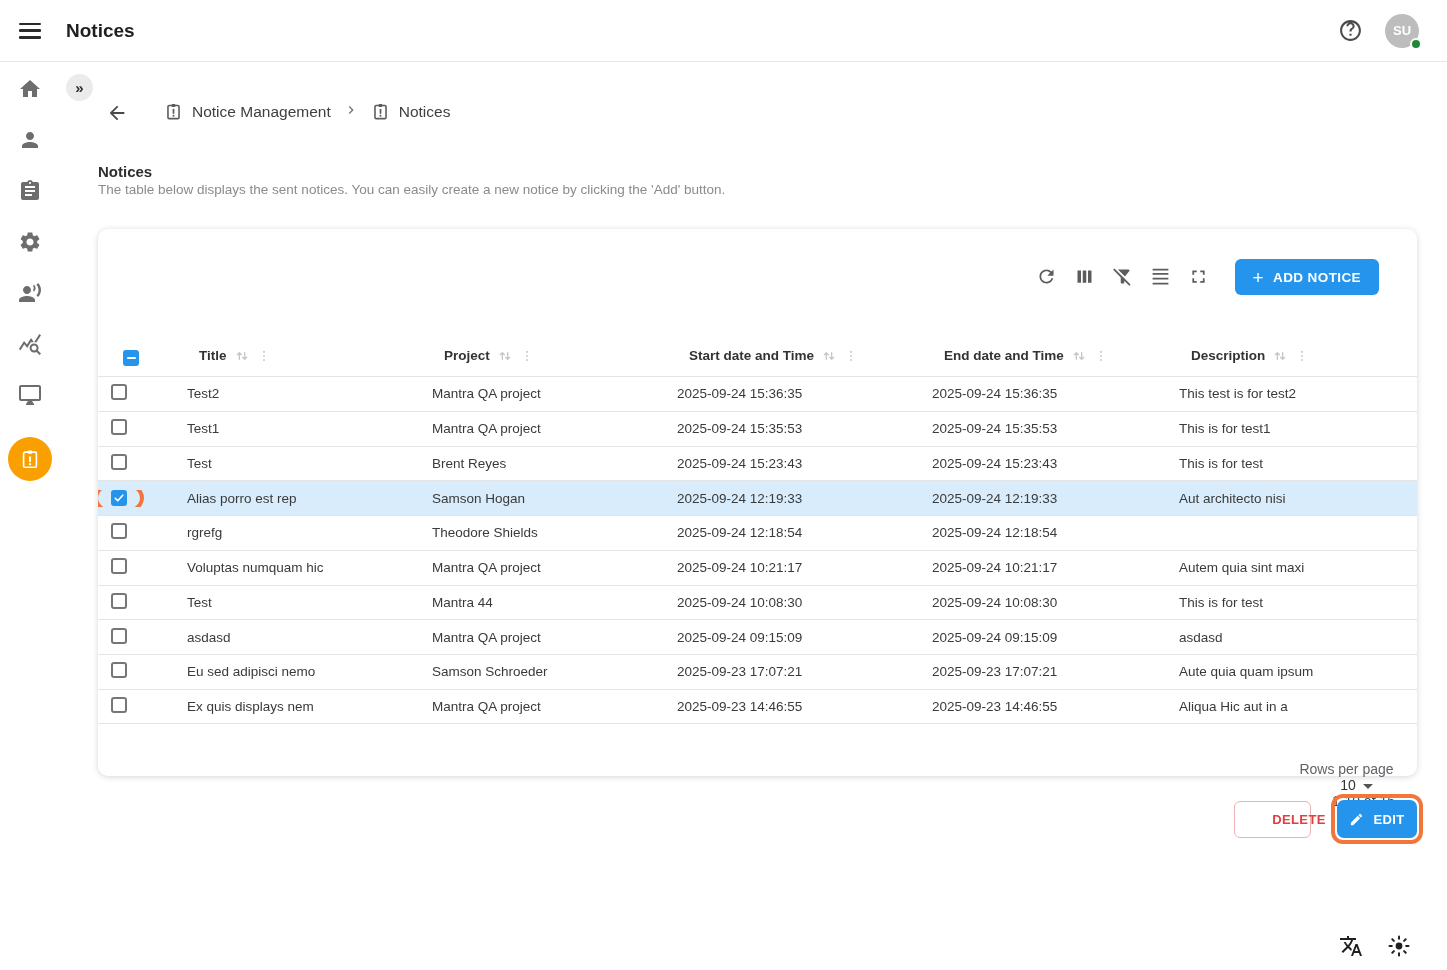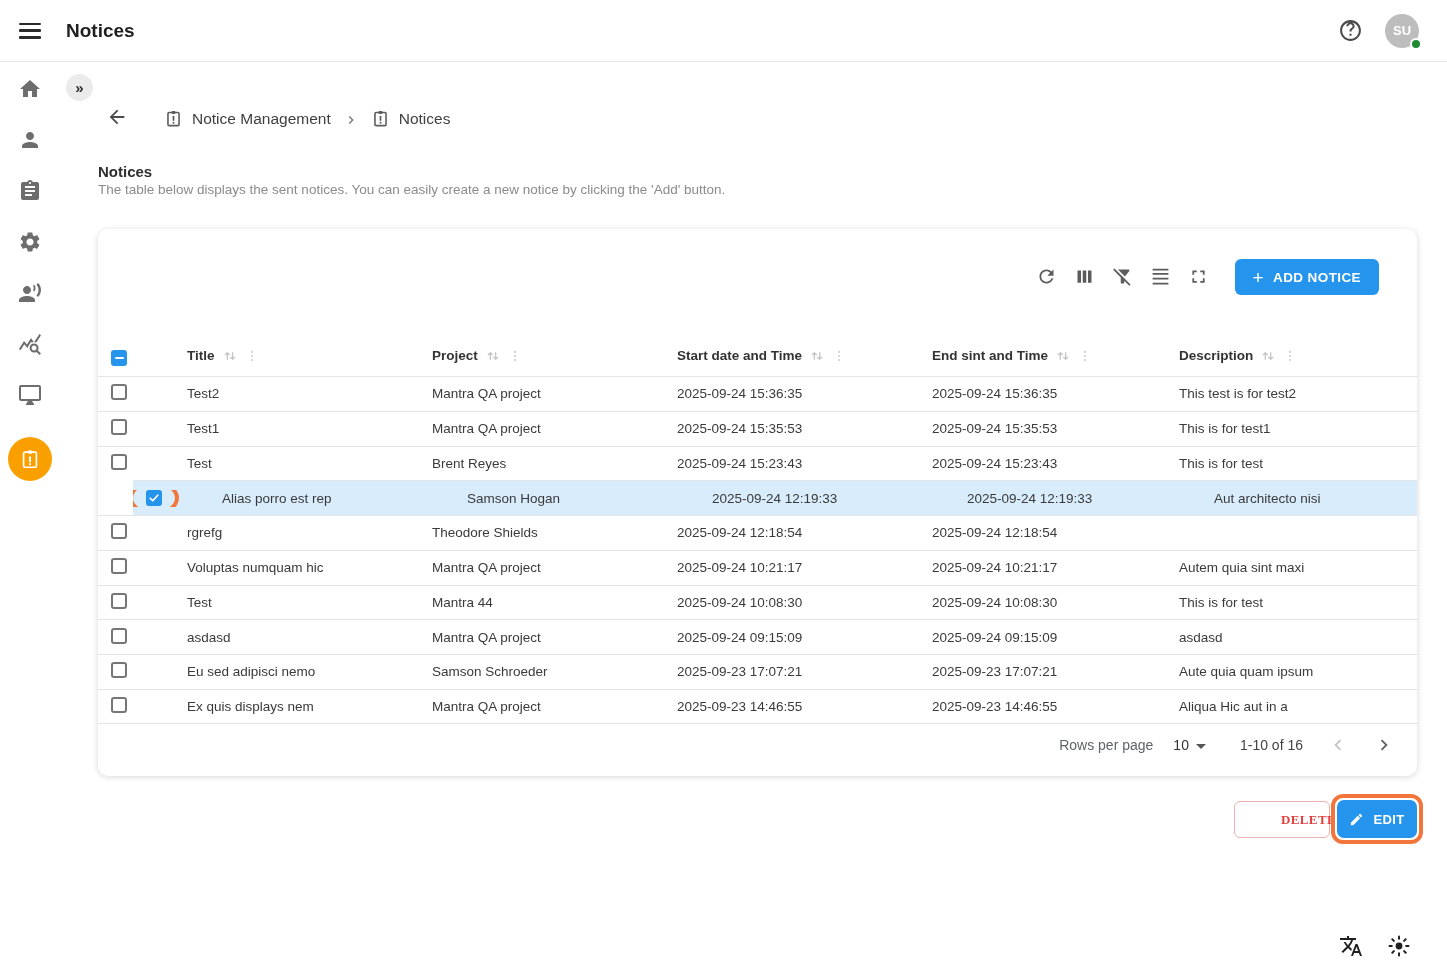--- a/index.html
+++ b/index.html
@@ -38,21 +38,21 @@
     display:flex; align-items:center; justify-content:center; cursor:pointer; margin-top:3px;
   }
   .side-item-active svg { width:22px; height:22px; }
 
   
   .collapse-chip {
     position:absolute; left:66px; top:74px; width:27px; height:27px; border-radius:50%;
     background:#ebebeb; color:#2f2f2f; display:flex; align-items:center; justify-content:center;
     font-size:15px; font-weight:700; cursor:pointer; z-index:6;
   }
-  .breadcrumb { position:absolute; left:106px; top:102px; display:flex; align-items:flex-end; height:26px; }
+  .breadcrumb { position:absolute; left:106px; top:102px; display:flex; align-items:flex-start; height:26px; }
   .back-arrow { width:22px; height:22px; color:#4a4a4a; cursor:pointer; margin-right:36px; }
   .crumb { display:flex; align-items:center; gap:9px; cursor:pointer; }
   .crumb-icon { width:19px; height:19px; color:#5c5c5c; }
   .crumb-label { font-size:15.5px; color:#3f3f3f; }
   .crumb-sep { width:16px; height:16px; color:#777; margin:0 12px; }
 
   
   .page-heading { position:absolute; left:98px; top:163px; font-size:15px; font-weight:700; color:#2e2e2e; }
   .page-subtitle { position:absolute; left:98px; top:182px; font-size:13.5px; color:#8b8b8b; }
 
@@ -76,25 +76,25 @@
     font-size:13.5px; font-weight:700; letter-spacing:.4px;
     display:flex; align-items:center; gap:9px; cursor:pointer;
   }
   .add-btn .plus { font-size:19px; font-weight:400; line-height:1; }
 
   
   .thead, .trow {
     display:grid; grid-template-columns:89px 245px 245px 255px 247px 1fr;
     align-items:center;
   }
-  .thead { position:absolute; left:0; top:106px; width:100%; height:41px; }
+  .thead { position:absolute; left:12px; top:106px; width:100%; height:41px; }
   .tbody { position:absolute; left:0; top:147px; width:100%; }
   .trow { height:34.75px; border-top:1px solid #e4e4e4; font-size:13.5px; color:#3a3a3a; cursor:pointer; }
   .tbody .trow:last-child { border-bottom:1px solid #e4e4e4; }
-  .trow.selected { background:#d8ecfb;margin-left:35px; }
+  .trow.selected { background:#d8ecfb; }
   .cell { overflow:hidden; white-space:nowrap; text-overflow:ellipsis; padding-right:10px; }
   .cb-cell { padding-left:13px; }
   .cb-wrap { position:relative; display:inline-flex; }
   .cbx {
     width:16px; height:16px; border:2px solid #767676; border-radius:3px; background:#fff;
     display:inline-flex; align-items:center; justify-content:center; cursor:pointer;
   }
   .cbx svg { width:12px; height:12px; display:none; }
   .cbx.indeterminate { background:#2494ec; border-color:#2494ec; }
   .cbx.indeterminate .dash { display:block; width:9px; height:2.2px; background:#fff; border-radius:1px; }
@@ -103,37 +103,37 @@
   .trow.selected .cb-wrap::after {
     content:''; position:absolute; left:50%; top:50%; transform:translate(-50%,-50%);
     width:42px; height:27px; border:4.5px solid #f2763b; border-radius:50%; pointer-events:none;
   }
   .hcell { display:flex; align-items:center; font-size:13.5px; font-weight:700; color:#333; cursor:pointer; }
   .sort-icon { width:16px; height:16px; color:#c6c6c6; margin-left:7px; }
   .kebab-icon { width:14px; height:14px; color:#cfcfcf; margin-left:7px; cursor:pointer; }
 
   
   .pagination {
-    position:absolute; right:22px; top:496px; height:40px;
-    display:flex; align-items:center; font-size:14px; color:#555;
+    position:absolute; right:22px; top:532px; height:40px;
+    display:flex; align-items:center; font-size:14px; color:#555;flex-direction:column;
   }
   .rpp-label { color:#5f6368; }
   .rpp-select { display:flex; align-items:center; margin-left:20px; cursor:pointer; color:#333; }
   .caret-down { width:0; height:0; border-left:5px solid transparent; border-right:5px solid transparent;
     border-top:5px solid #555; margin-left:7px; margin-top:2px; }
   .range-label { margin-left:34px; color:#444; }
   .page-chevron { width:22px; height:22px; margin-left:24px; cursor:pointer; }
   .page-chevron.prev { color:#c3c3c3; }
   .page-chevron.next { color:#5f5f5f; }
 
   
   .delete-btn {
-    position:absolute; left:1234px; top:801px; width:96px; height:37px;
+    position:absolute; left:1234px; top:801px; width:77px; height:37px;
     background:#fff; border:1px solid #efb2b0; border-radius:6px;
-    color:#e24040; font-family:Liberation Serif, serif; font-size:13px; font-weight:700; letter-spacing:.4px;
+    color:#e24040; font-family:Liberation Sans, sans-serif; font-size:13px; font-weight:700; letter-spacing:.4px;
     display:flex; align-items:center; justify-content:center; gap:9px; cursor:pointer;padding-left:44px;
   }
   .delete-btn svg { width:16px; height:16px; }
   .edit-wrap { position:absolute; left:1337px; top:800px; width:80px; height:38px; }
   .edit-btn {
     width:100%; height:100%; background:#2494ec; border:none; border-radius:7px;
     color:#fff; font-family:"Liberation Sans", sans-serif; font-size:13px; font-weight:700; letter-spacing:.4px;
     display:flex; align-items:center; justify-content:center; gap:9px; cursor:pointer;
   }
   .edit-btn svg { width:15px; height:15px; }
@@ -316,21 +316,21 @@
       <svg class="sort-icon" viewBox="0 0 24 24" fill="none" stroke="currentColor" stroke-width="2" stroke-linecap="round" stroke-linejoin="round">
           <path d="M8 17V7M8 7 5 10M8 7l3 3M16 7v10M16 17l-3-3M16 17l3-3"></path>
         </svg>
       <svg class="kebab-icon" viewBox="0 0 24 24" fill="currentColor">
           <circle cx="12" cy="5" r="1.8"></circle>
           <circle cx="12" cy="12" r="1.8"></circle>
           <circle cx="12" cy="19" r="1.8"></circle>
         </svg>
     </div>
     <div class="hcell">
-      <span>End sint and Time</span>
+      <span>End date and Time</span>
       <svg class="sort-icon" viewBox="0 0 24 24" fill="none" stroke="currentColor" stroke-width="2" stroke-linecap="round" stroke-linejoin="round">
           <path d="M8 17V7M8 7 5 10M8 7l3 3M16 7v10M16 17l-3-3M16 17l3-3"></path>
         </svg>
       <svg class="kebab-icon" viewBox="0 0 24 24" fill="currentColor">
           <circle cx="12" cy="5" r="1.8"></circle>
           <circle cx="12" cy="12" r="1.8"></circle>
           <circle cx="12" cy="19" r="1.8"></circle>
         </svg>
     </div>
     <div class="hcell">

